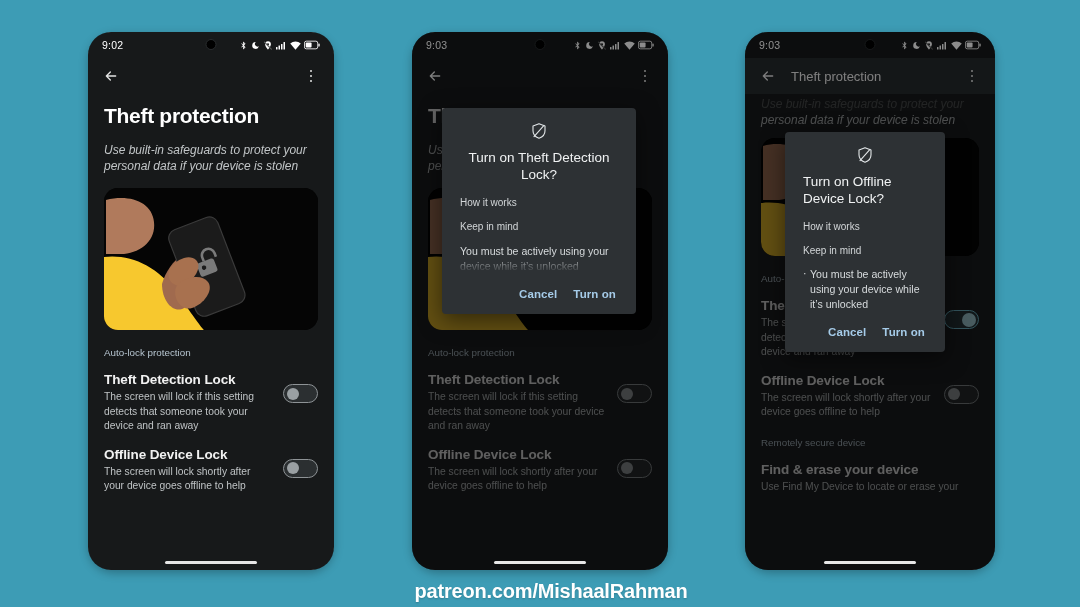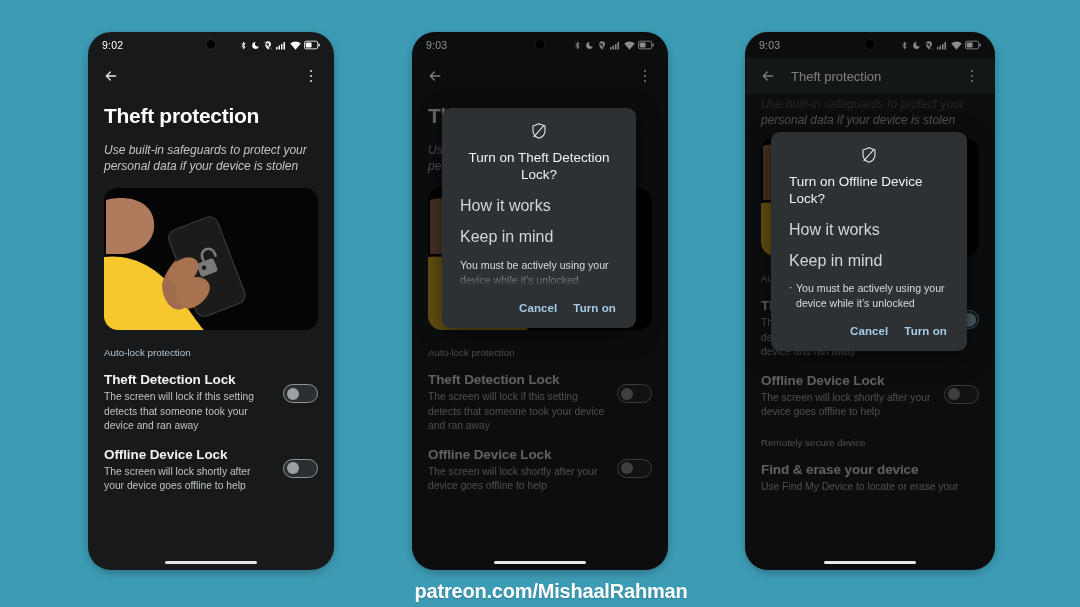--- a/index.html
+++ b/index.html
@@ -143,40 +143,40 @@
     background: #e6e6e6;
   }
 
   
   .scrim {
     position: absolute; inset: 0;
     background: rgba(0,0,0,.45);
   }
   .dialog {
     position: absolute;
-    border-radius: 9px;
+    border-radius: 4px;
     background: #2d3134;
     padding: 14px 0 8px 0;
     box-shadow: 0 6px 22px rgba(0,0,0,.5);
     overflow: hidden;
   }
   .dlg-icon {
     display: flex; justify-content: center;
     color: #dfe3e5;
   }
   .dlg-title {
     font-size: 13.5px; color: #f0f2f3;
     text-align: center;
     padding: 10px 18px 0 18px;
     line-height: 1.25;
   }
   .dlg-title.left { text-align: left; }
   .dlg-body { padding: 0 18px; }
   .dlg-h {
-    font-size: 16px; color: #d2d6d8;
+    font-size: 10px; color: #d2d6d8;
     margin-top: 13px;
   }
   .dlg-p {
     font-size: 10.6px; line-height: 1.45; color: #d7dbdd;
     margin-top: 12px;
   }
   .dlg-list { margin-top: 11px; }
   .dlg-list li {
     list-style: none;
     font-size: 10.6px; line-height: 1.42; color: #d7dbdd;
@@ -196,21 +196,21 @@
     letter-spacing: .1px;
   }
 
   
   .dialog.d2 { left: 30px; top: 76px; width: 194px; }
   .dialog.d2 .fade {
     position: absolute; left: 0; right: 0; bottom: 38px; height: 22px;
     background: linear-gradient(to bottom, rgba(45,49,52,0) 0%, rgba(45,49,52,1) 85%);
     pointer-events: none;
   }
-  .dialog.d3 { left: 26px; top: 100px; width: 196px; }
+  .dialog.d3 { left: 40px; top: 100px; width: 160px; }
 
   
   .bg-dim { filter: brightness(.72); }
 
   
   .footer {
     position: absolute;
     left: 0; right: 0; bottom: 4px;
     text-align: center;
     font-size: 20px;

